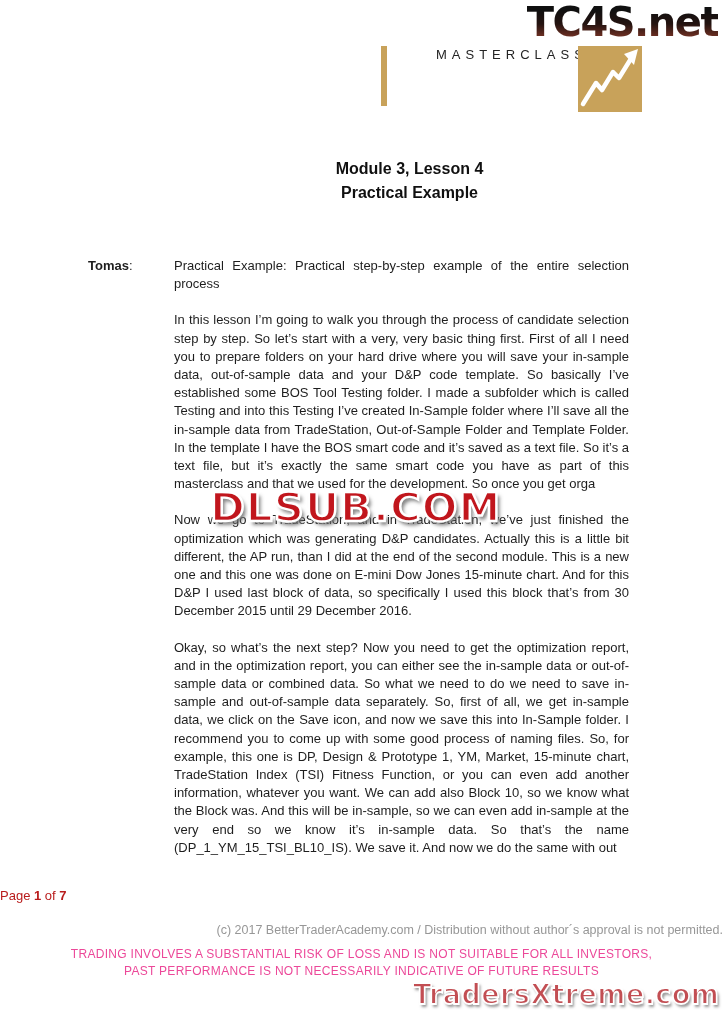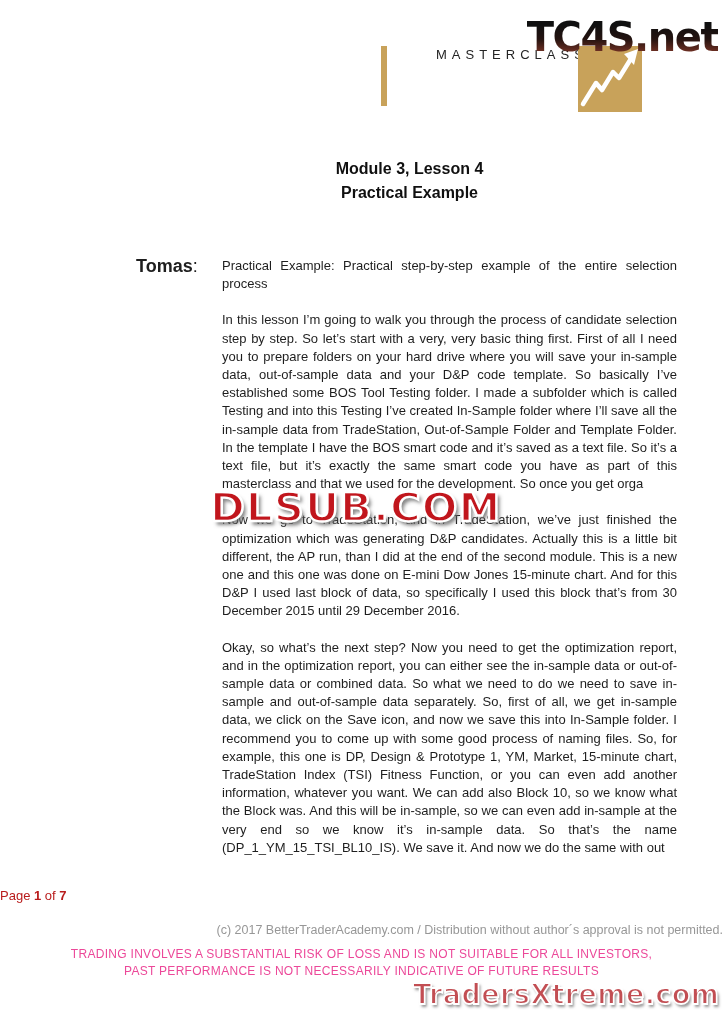--- a/index.html
+++ b/index.html
@@ -4,21 +4,21 @@
 <style>
   html,body { margin:0; padding:0; background:#ffffff; }
   .page {
     position:relative; width:723px; height:1024px; background:#ffffff;
     font-family:"Liberation Sans", sans-serif; overflow:hidden;
     margin:0 auto;
   }
 
   
   .tc4s {
-    position:absolute; top:17px; right:5px; z-index:6;
+    position:absolute; top:2px; right:5px; z-index:6;
     font-family:"DejaVu Sans", sans-serif; font-weight:bold;
     font-size:40px; letter-spacing:-1.5px; line-height:1;
     color:#3a1c13;
   }
   @supports (-webkit-background-clip: text) {
     .tc4s {
       background:linear-gradient(180deg,#101010 20%,#241310 55%,#7a3426 92%);
       -webkit-background-clip:text; background-clip:text;
       color:transparent; -webkit-text-fill-color:transparent;
     }
@@ -34,21 +34,21 @@
   .logo-box { width:64px; height:66px; background:#c8a25a; margin-left:12px; margin-top:2px; }
 
   
   .title { position:absolute; width:100%; text-align:center; font-weight:bold; font-size:16px; color:#101010;padding-left:48px; }
   .title-module { top:160px; }
   .title-lesson { top:184px; }
 
   
   .transcript { position:absolute; top:257px; left:88px; width:552px; color:#1e1e1e; }
   .trow { display:flex; align-items:flex-start; }
-  .speaker-cell { width:86px; flex:none; font-size:18px; line-height:18.2px;margin-left:48px; }
+  .speaker-cell { width:86px; flex:none; font-size:13px; line-height:18.2px; }
   .speaker-name { font-weight:bold; }
   .text-cell { width:463px; flex:none; }
   p.body { margin:0 8px 18px 0; font-size:13px; line-height:18.2px; text-align:justify; }
 
   
   .dlsub {
     position:absolute; left:210px; top:487px; z-index:5;
     font-family:"DejaVu Sans", sans-serif; font-weight:bold;
     font-size:42px; line-height:1; letter-spacing:1px;
     color:#c1161d;

